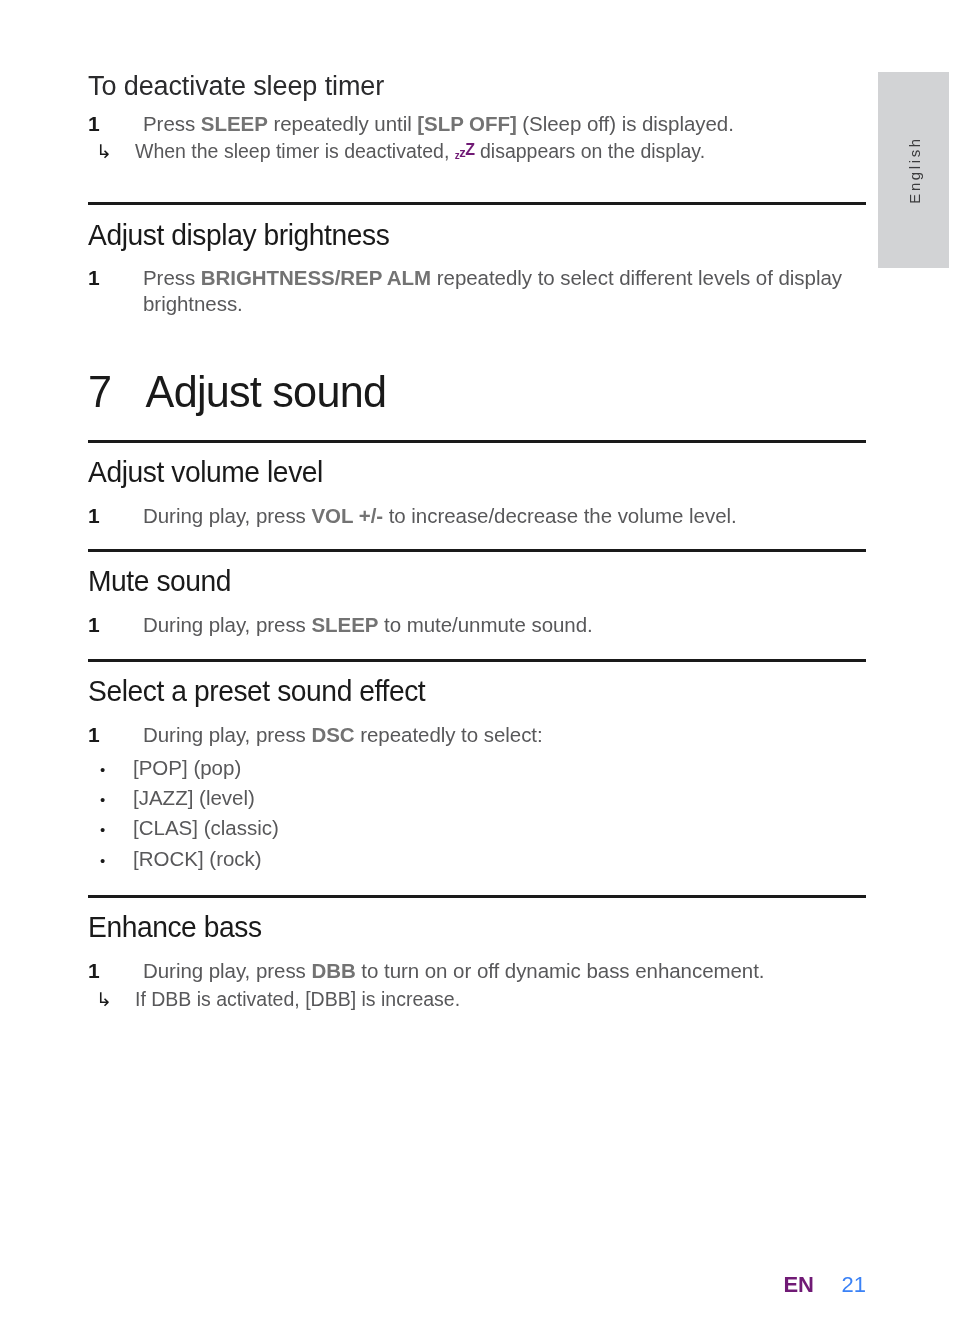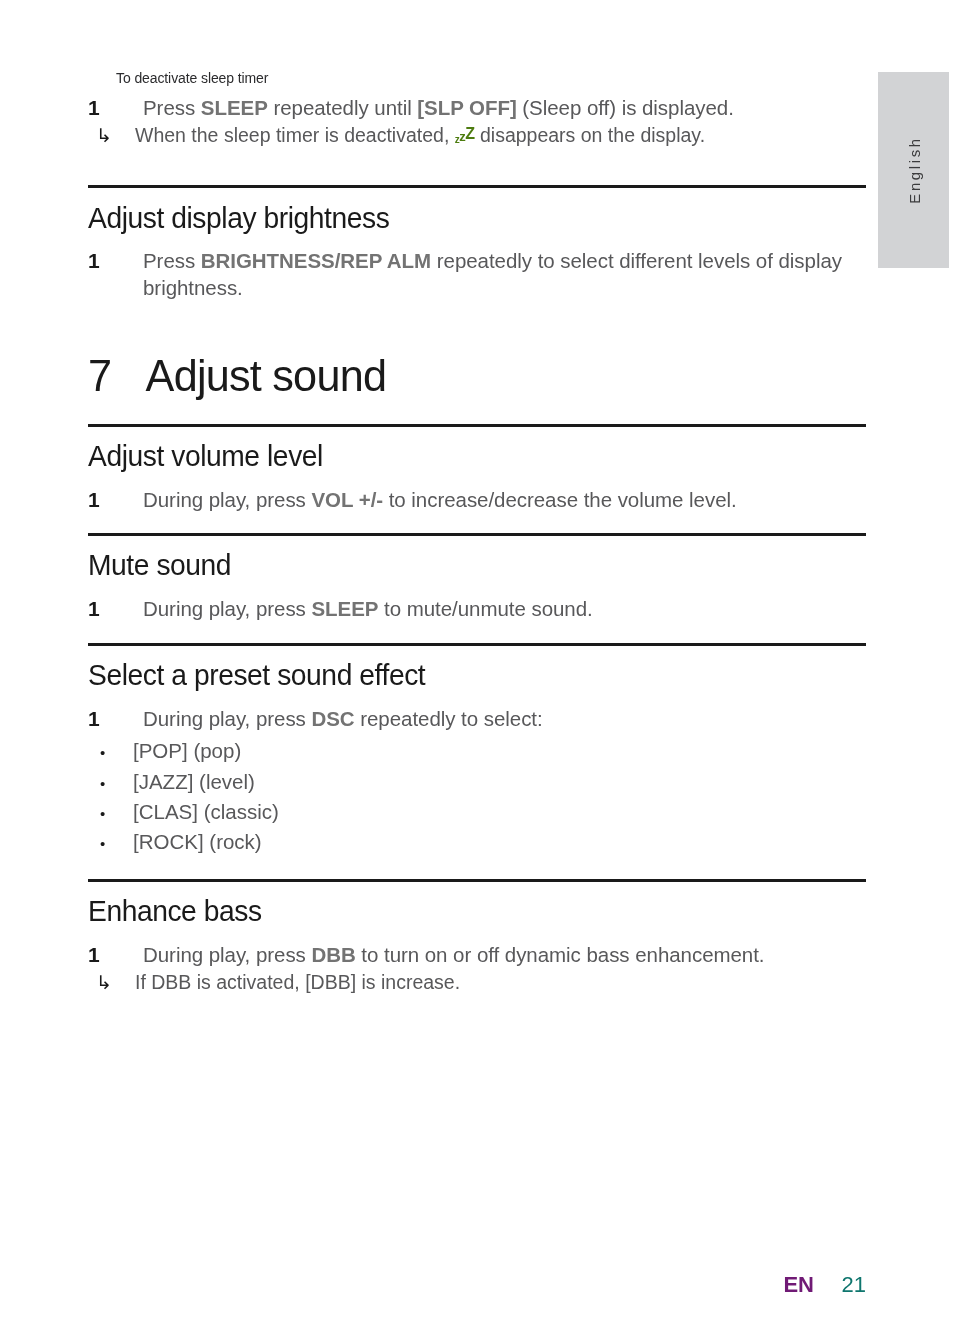--- a/index.html
+++ b/index.html
@@ -52,25 +52,24 @@
   }
 
   .rule {
     height: 3px;
     background: #1a1a1a;
     width: 778px;
   }
 
   
   .sub-label {
-    font-size: 14px;
+    font-size: 27px;
     color: #2b2b2d;
     letter-spacing: -0.1px;
     line-height: 1.25;
-    margin-left: 28px;
   }
 
   .h2 {
     font-size: 30px;
     color: #1a1a1a;
     letter-spacing: -0.45px;
     line-height: 1.2;
     font-weight: normal;
     margin: 0;
     transform: scaleX(0.94);
@@ -131,21 +130,21 @@
   }
   .note-body {
     flex: 1 1 auto;
     font-size: 19.5px;
     line-height: 1.3;
     color: #58585a;
   }
 
   .zzz {
     font-weight: bold;
-    color: #4d7c0f;
+    color: #701a75;
     letter-spacing: -0.5px;
   }
   .zzz .z1 { font-size: 10px; vertical-align: -1px; }
   .zzz .z2 { font-size: 13px; vertical-align: 1px; }
   .zzz .z3 { font-size: 16px; vertical-align: 3px; }
 
   ul.bullets {
     list-style: none;
     margin: 0;
     padding: 0;
@@ -177,21 +176,21 @@
     color: #3b3b3d;
   }
   .footer .en {
     font-weight: 600;
     color: #701a75;
   }
   .footer .pageno {
     display: inline-block;
     width: 52px;
     text-align: right;
-    color: #0f766e;
+    color: #3b82f6;
   }
 </style>
 </head>
 <body>
 
 <div class="page">
 
   <div class="lang-tab">
     <span class="lang-text">English</span>
   </div>

